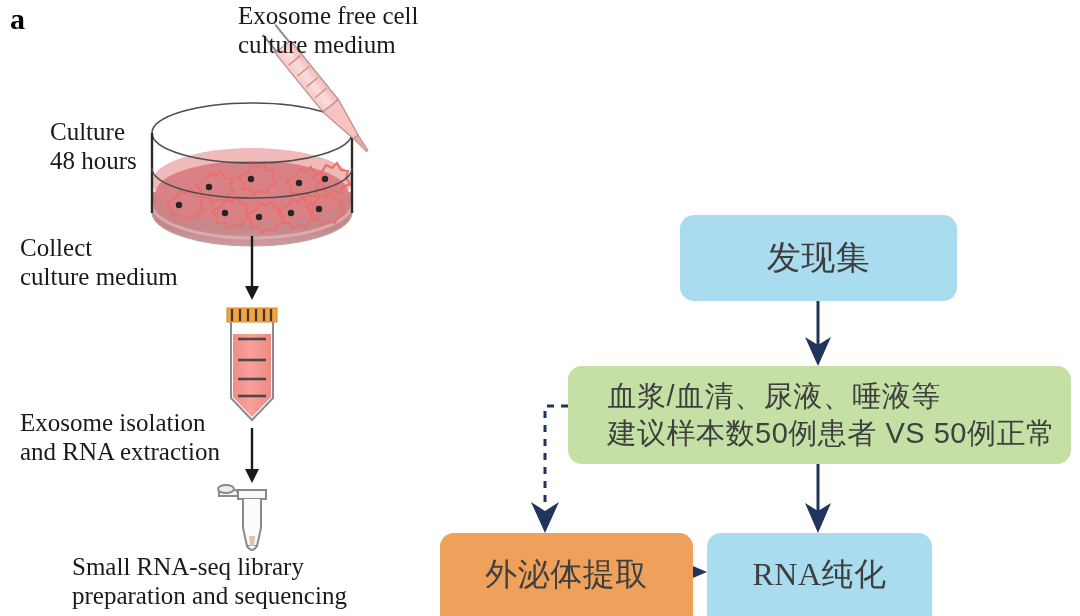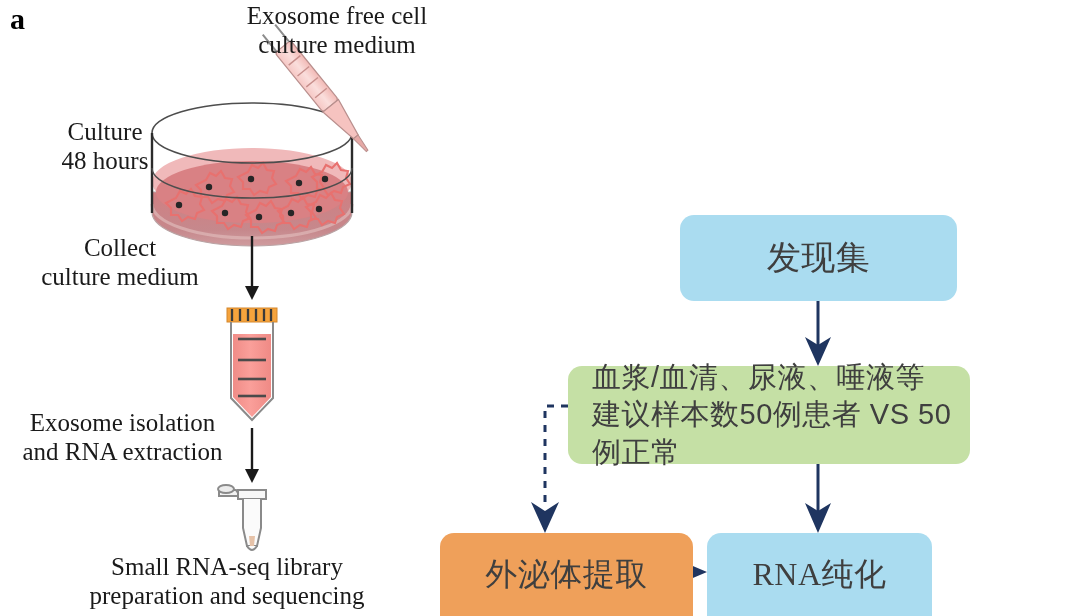--- a/index.html
+++ b/index.html
@@ -29,21 +29,21 @@
     line-height: 1;
   }
 
   
   .caption {
     position: absolute;
     font-family: "Liberation Serif", serif;
     font-size: 25px;
     color: #1a1a1a;
     line-height: 1.14;
-    text-align: center;
+    text-align: left;
     white-space: pre-line;
   }
 
   
   .flow-box {
     position: absolute;
     box-sizing: border-box;
     display: flex;
     align-items: center;
     justify-content: center;
@@ -223,20 +223,20 @@
 culture medium</div>
 
   <div class="caption" style="left:20px;  top:409px; width:205px;">Exosome isolation
 and RNA extraction</div>
 
   <div class="caption" style="left:72px;  top:553px; width:310px;">Small RNA-seq library
 preparation and sequencing</div>
 
   <div class="flow-box" style="left:680px; top:215px; width:277px; height:86px; background:#aadcf0; font-size:34px;">发现集</div>
 
-  <div class="flow-box" style="left:568px; top:366px; width:402px; height:98px; background:#c5e0a5; font-size:29px;padding-left:24px;">血浆/血清、尿液、唾液等
+  <div class="flow-box" style="left:568px; top:366px; width:503px; height:98px; background:#c5e0a5; font-size:29px;padding-left:24px;">血浆/血清、尿液、唾液等
 建议样本数50例患者 VS 50例正常</div>
 
   <div class="flow-box" style="left:440px; top:533px; width:253px; height:83px; background:#efa05a; font-size:32px; border-radius:14px 14px 0 0;">外泌体提取</div>
 
   <div class="flow-box" style="left:707px; top:533px; width:225px; height:83px; background:#aadcf0; font-size:32px; border-radius:14px 14px 0 0;font-family:Liberation Serif, serif;">RNA纯化</div>
 
 </div>
 
 </body></html>

